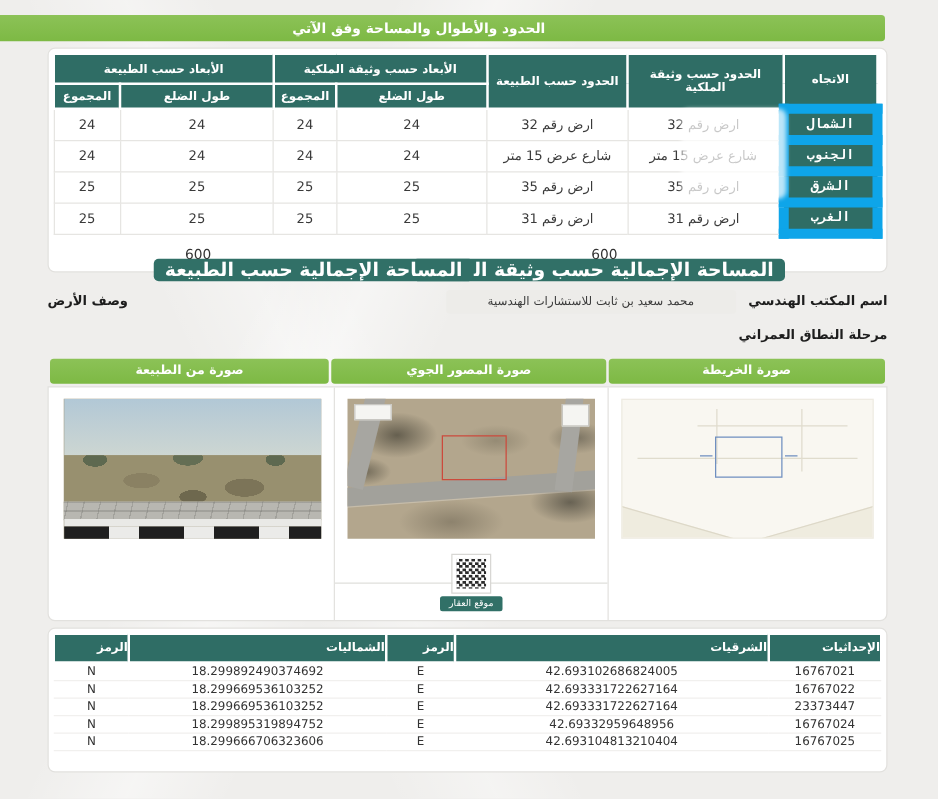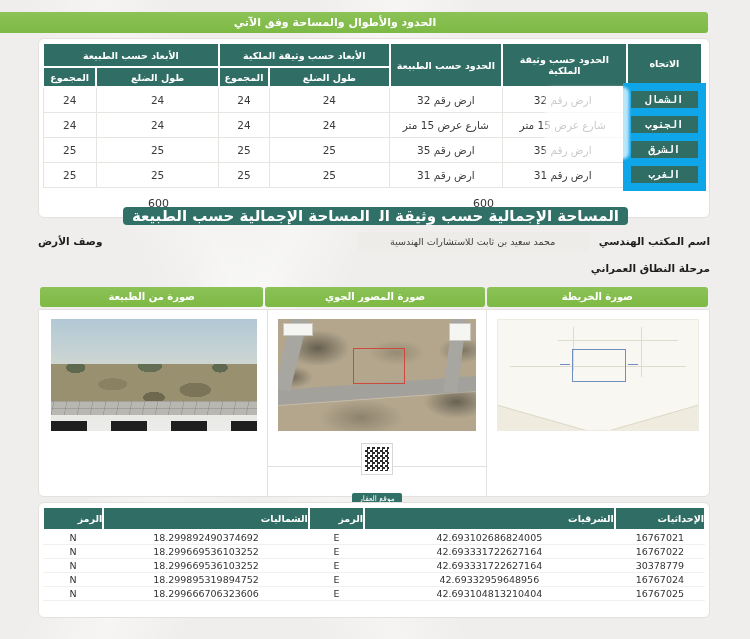--- a/index.html
+++ b/index.html
@@ -144,21 +144,21 @@
   
   .qr-sep { position:absolute; top:156px; right:0; left:0; height:1px; background:#e0dfdc; }
   .qr-wrap { position:absolute; top:134px; right:0; left:0; display:flex; flex-direction:column; align-items:center; }
   .qr {
     width:30px; height:30px;
     background:repeating-conic-gradient(#2b2b2b 0% 25%, #ffffff 0% 50%);
     background-size:5px 5px;
     border:3px solid #fff; outline:1px solid #d8d7d4;
   }
   .qr-badge {
-    margin-top:19px; background:#317067; color:#fff; font-size:7.5px;
+    margin-top:3px; background:#317067; color:#fff; font-size:7.5px;
     padding:2px 7px; border-radius:2px; line-height:1; white-space:nowrap;
   }
 
   
   .card-coords { top:502px; height:116px; padding:3px 3px 8px; }
   .ctab th {
     background:#2f6d65; color:#fff; font-size:9.5px; font-weight:bold;
     border:2px solid #fff; height:23px; text-align:right;
   }
   .ctab td {
@@ -333,21 +333,21 @@
         <td>N</td>
       </tr>
       <tr>
         <td>16767022</td>
         <td>42.693331722627164</td>
         <td>E</td>
         <td>18.299669536103252</td>
         <td>N</td>
       </tr>
       <tr>
-        <td>30378779</td>
+        <td>23373447</td>
         <td>42.693331722627164</td>
         <td>E</td>
         <td>18.299669536103252</td>
         <td>N</td>
       </tr>
       <tr>
         <td>16767024</td>
         <td>42.69332959648956</td>
         <td>E</td>
         <td>18.299895319894752</td>

